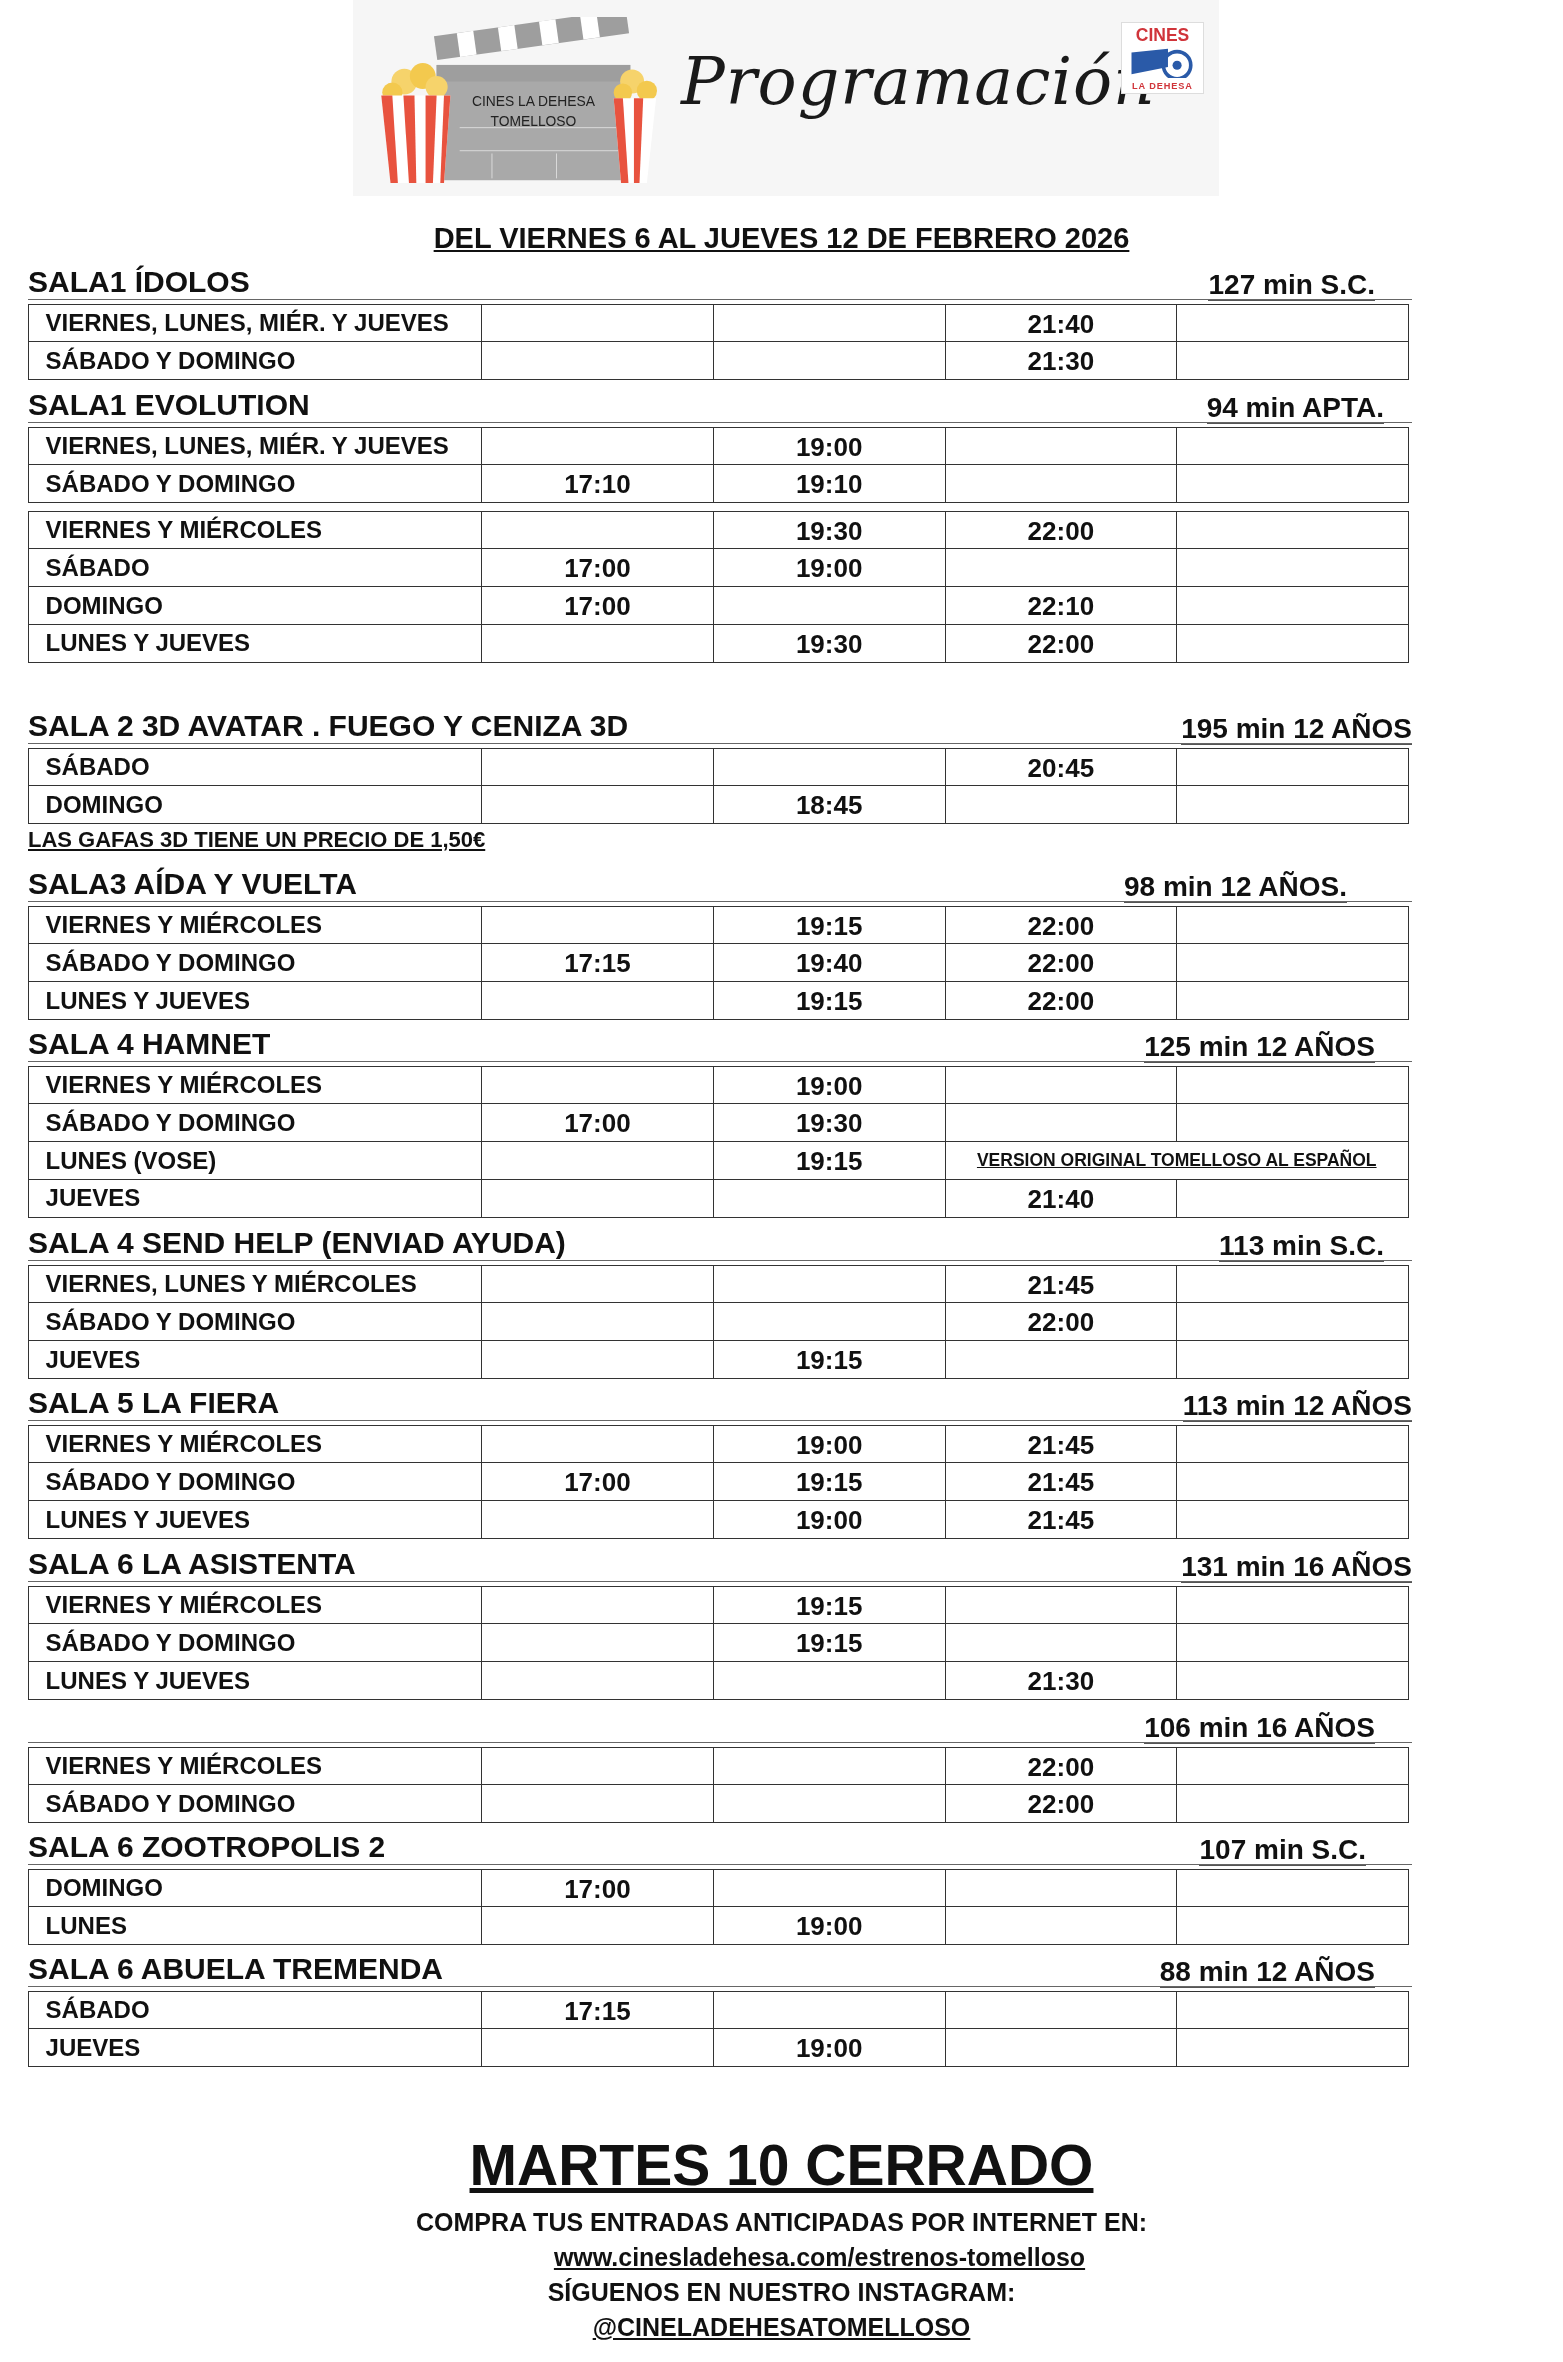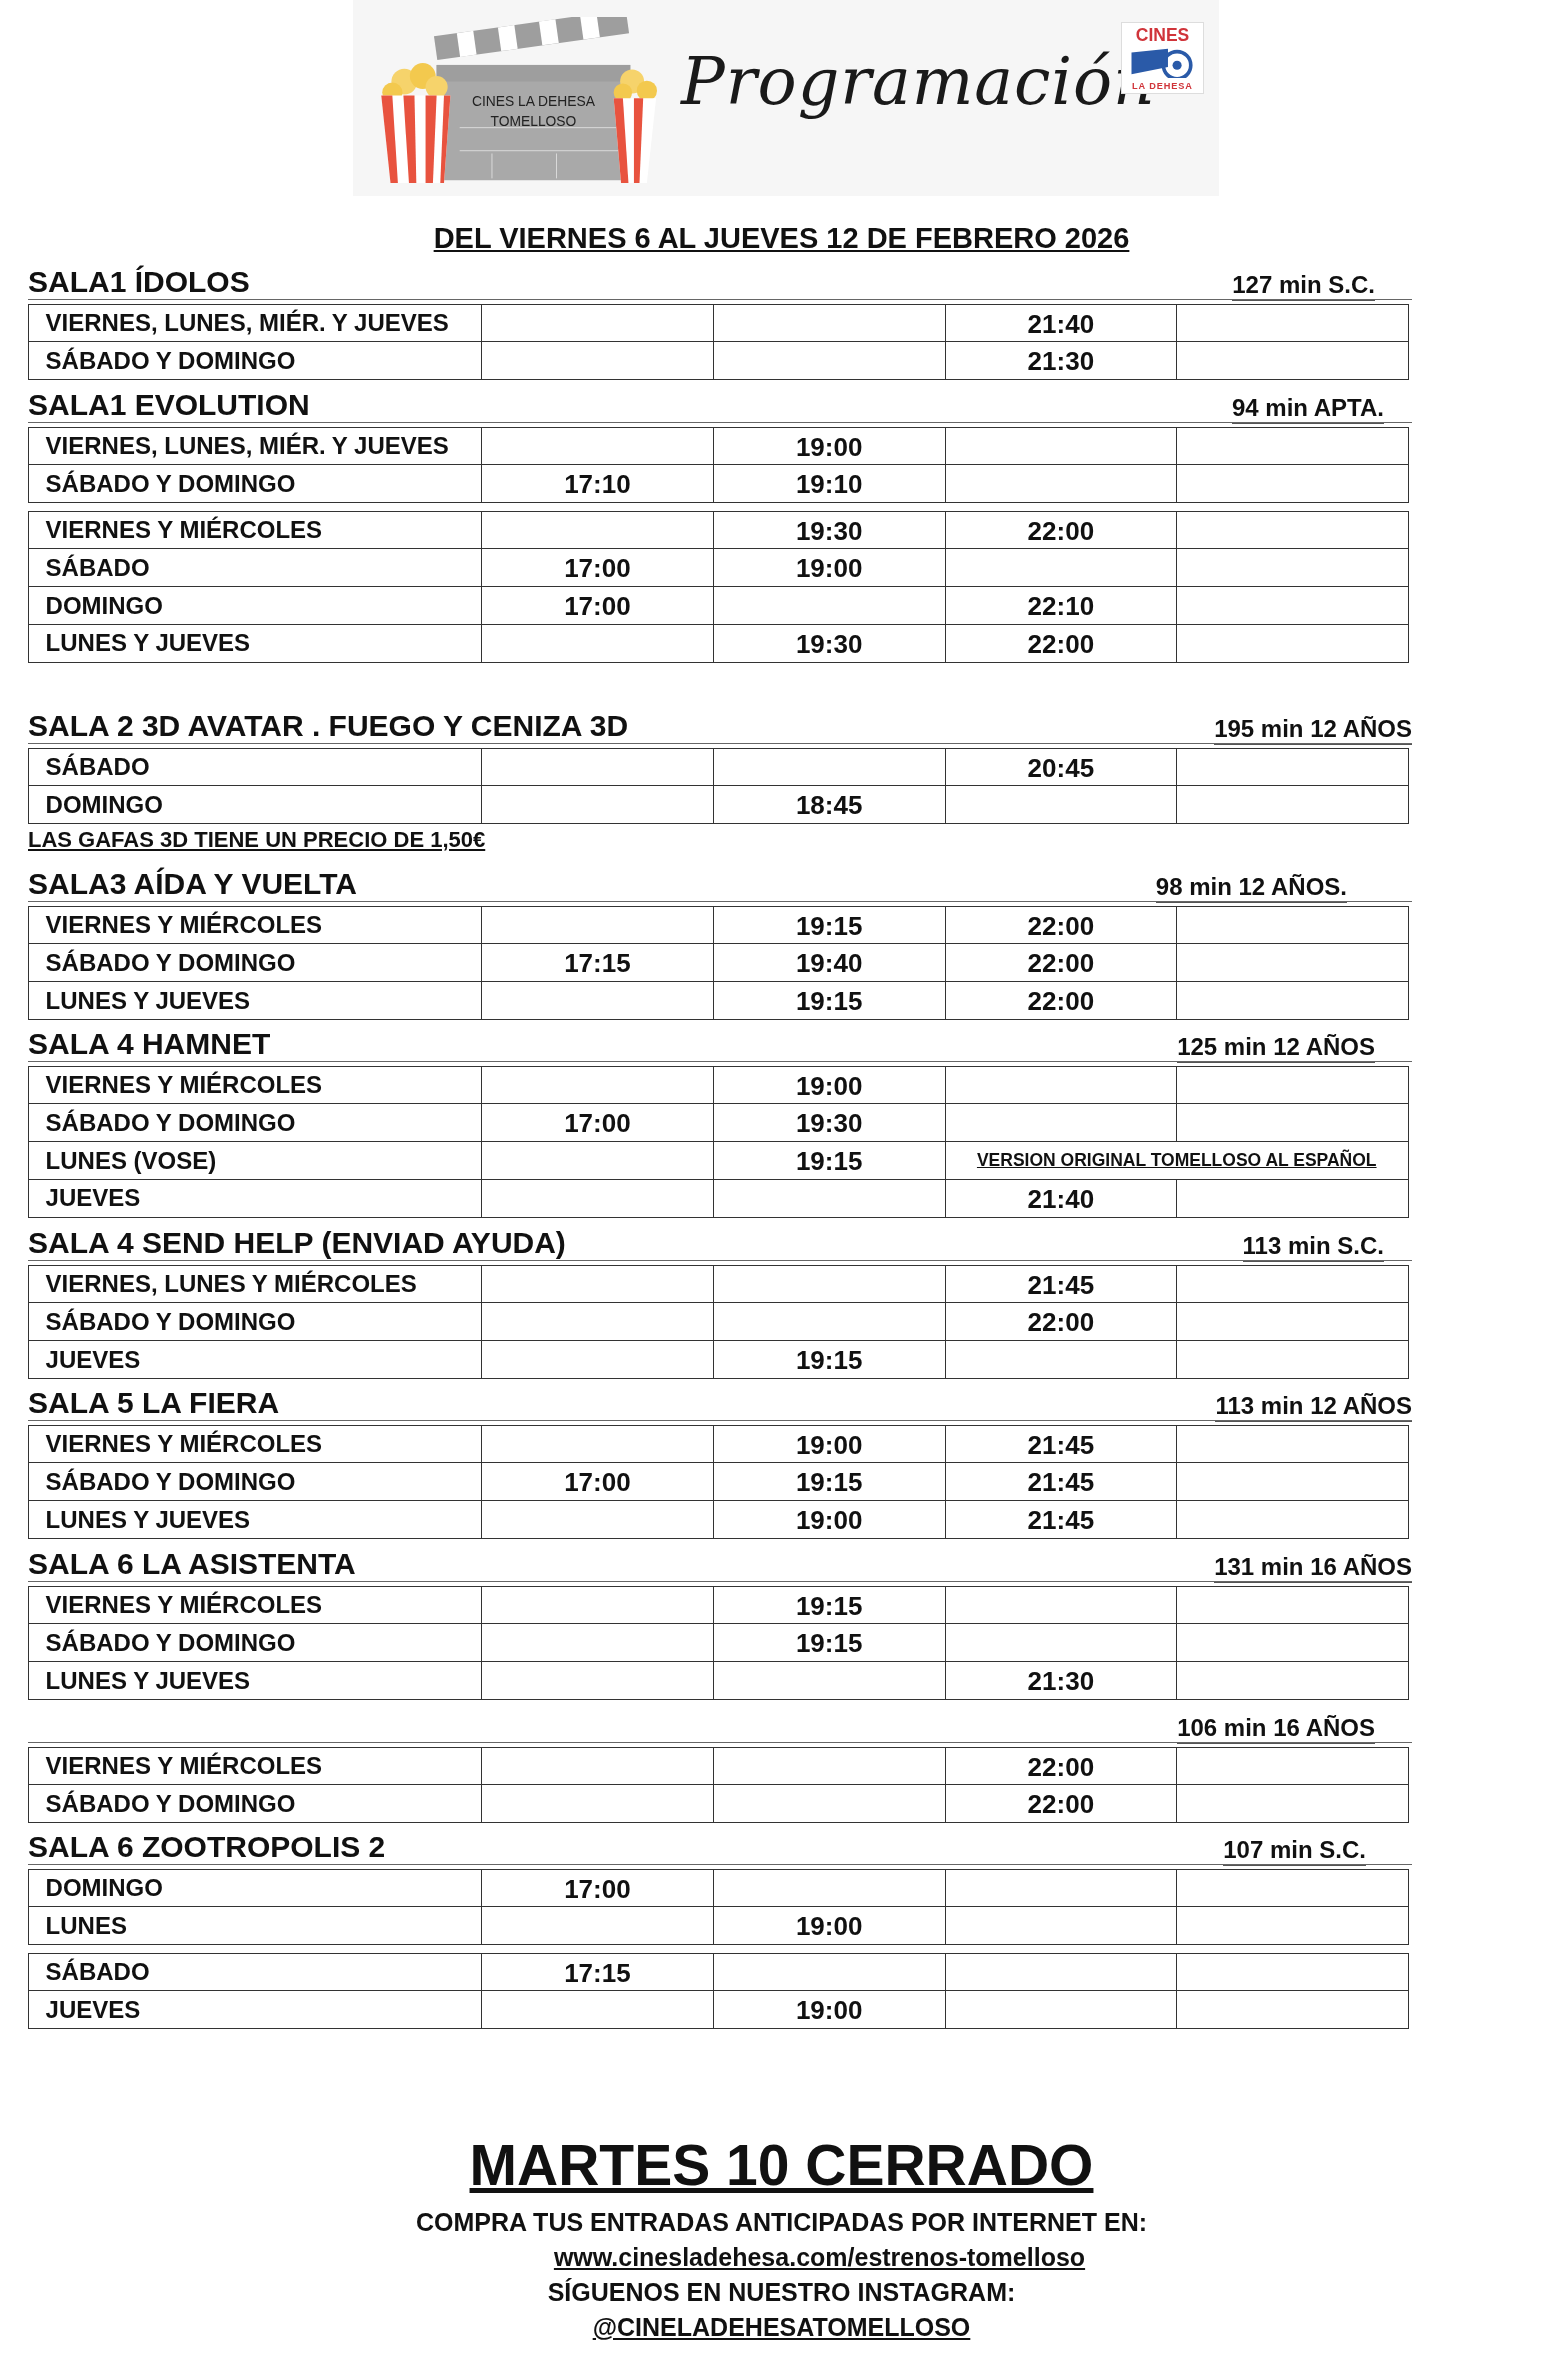--- a/index.html
+++ b/index.html
@@ -15,21 +15,21 @@
   .logo-r .t2 { position: absolute; bottom: 1.8px; width: 100%; text-align: center; color: #d0343a; font-weight: bold; font-size: 9.2px; letter-spacing: 0.9px; }
   .logo-r .reel { position: absolute; left: 9.2px; top: 24px; width: 63px; height: 31px; }
 
   .date-title { position: absolute; left: 0; width: 1563px; top: 222px; text-align: center; font-weight: bold;
                 font-size: 29px; }
   .date-title span { text-decoration: underline; }
 
   .section { position: absolute; left: 28px; width: 1384px; }
   .sec-head { position: relative; height: 37px; border-bottom: 1.8px solid #666; }
   .sec-title { position: absolute; left: 0; bottom: 0; font-weight: bold; font-size: 30px; line-height: 35px; }
-  .sec-rating { position: absolute; bottom: -1.8px; font-weight: bold; font-size: 24px; line-height: 31px;
+  .sec-rating { position: absolute; bottom: -1.8px; font-weight: bold; font-size: 28px; line-height: 31px;
                 border-bottom: 1.8px solid #555; }
   table.sched { border-collapse: collapse; margin-top: 3.7px; width: 1381px; table-layout: fixed; }
   table.sched td { border: 1.8px solid #333; height: 35px; padding: 0; font-weight: bold; }
   table.sched td.day { width: 434px; padding-left: 16.6px; font-size: 24px; text-align: left; vertical-align: middle; }
   table.sched td.time { width: 230px; font-size: 26px; text-align: center; vertical-align: bottom; padding-bottom: 1.8px; }
   table.sched td.note { font-size: 17.5px; text-align: center; text-decoration: underline; }
 
   .note3d { position: absolute; left: 28px; top: 827px; font-weight: bold; font-size: 22px; text-decoration: underline; }
 
   .footer { position: absolute; left: 0; width: 1563px; text-align: center; font-weight: bold; }
@@ -402,20 +402,24 @@
             <td class="day">LUNES</td>
             <td class="time"></td>
             <td class="time">19:00</td>
             <td class="time"></td>
             <td class="time"></td>
           </tr>
         </tbody>
       </table>
     </div>
     <div class="section" style="top: 1949px;">
+      <div class="sec-head">
+        <span class="sec-title">SALA 6 ABUELA TREMENDA</span>
+        <span class="sec-rating" style="right:37px">88 min 12 AÑOS</span>
+      </div>
       <table class="sched">
         <tbody>
           <tr>
             <td class="day">SÁBADO</td>
             <td class="time">17:15</td>
             <td class="time"></td>
             <td class="time"></td>
             <td class="time"></td>
           </tr>
           <tr>

